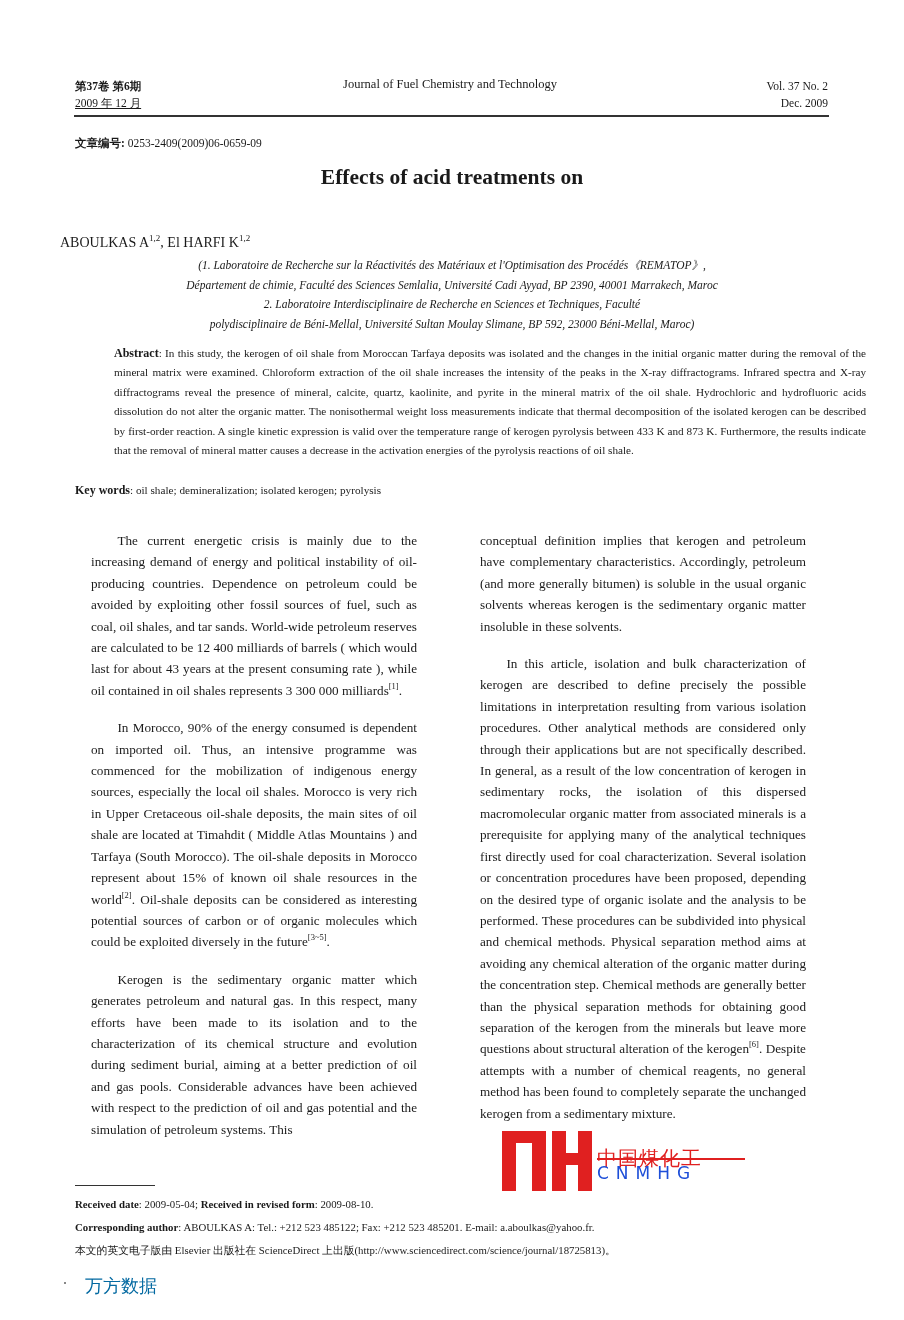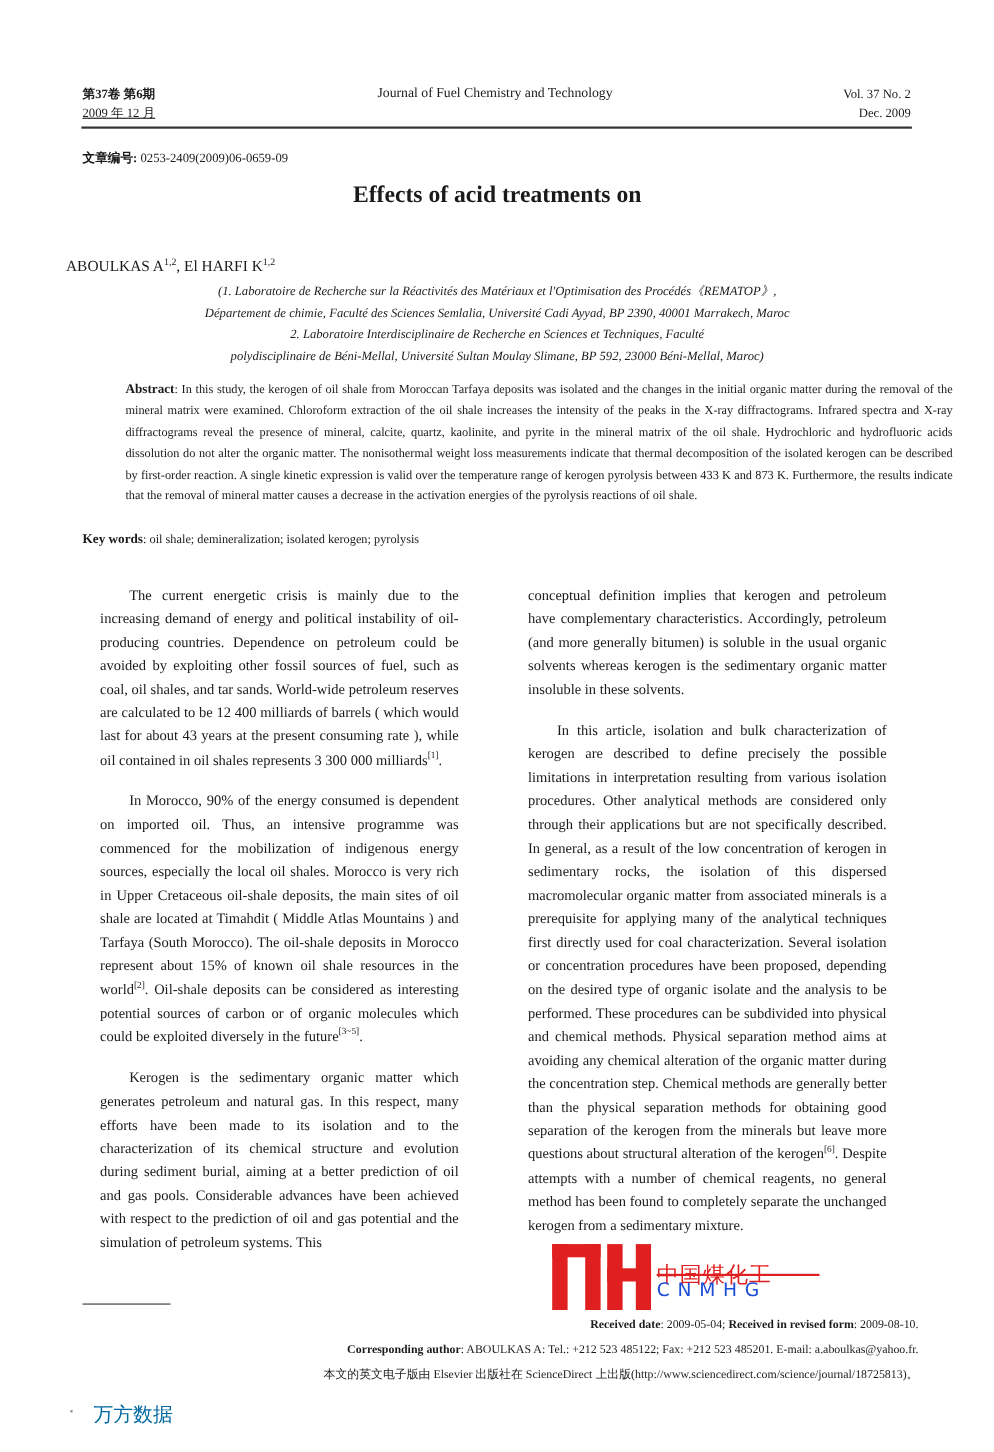--- a/index.html
+++ b/index.html
@@ -24,21 +24,21 @@
   .abstract b { font-weight: bold; font-size: 12px; }
   .keywords { left: 75px; width: 752px; top: 483px; font-size: 11.2px; }
   .keywords b { font-weight: bold; font-size: 12px; }
   .col { font-size: 13.2px; line-height: 21.4px; text-align: justify; }
   .col p { margin: 16px; }
   .col p.ind { text-indent: 2em; }
   .col-left { left: 75px; width: 358px; top: 514px; }
   .col-right { left: 464px; width: 358px; top: 514px; }
   sup.ref { font-size: 8.5px; vertical-align: 6px; line-height: 0; }
   .fn-rule { left: 75px; width: 80px; top: 1185px; border-top: 1px solid #333; }
-  .fn { left: 75px; width: 760px; top: 1193px; font-size: 10.8px; line-height: 23px; text-align: right; }
+  .fn { left: 75px; width: 760px; top: 1193px; font-size: 10.8px; line-height: 23px; }
   .fn b { font-weight: bold; }
   .watermark { left: 85px; top: 1274px; font-family: "DejaVu Sans", sans-serif; font-size: 18px; color: #0369a1; }
   .wm-dot { left: 64px; top: 1282px; width: 2px; height: 2px; background: #888; }
   .logo { left: 500px; top: 1127px; width: 250px; height: 64px; }
   .logo-bg { position: absolute; left: 0; top: 0; width: 250px; height: 64px; background: #ffffff; }
   .logo-cn { position: absolute; left: 97px; top: 0px; font-family: "DejaVu Sans", sans-serif; font-size: 20px; color: #e02020; letter-spacing: 1px; margin-top: 18px; }
   .logo-line { position: absolute; left: 97px; top: 31px; width: 148px; height: 2px; background: #e02020; }
   .logo-en { position: absolute; left: 97px; top: 36px; font-family: "DejaVu Sans", sans-serif; font-size: 17px; color: #1d4ed8; letter-spacing: 7px; }
 </style>
 </head>

